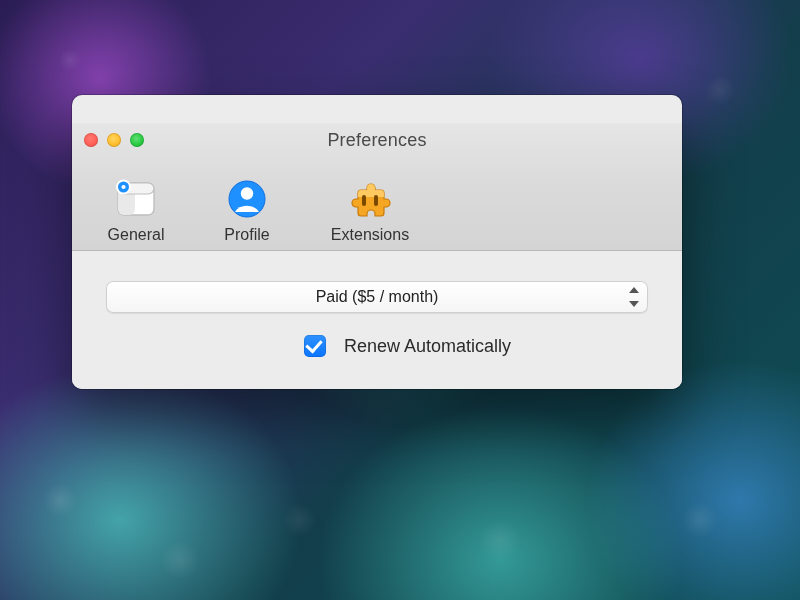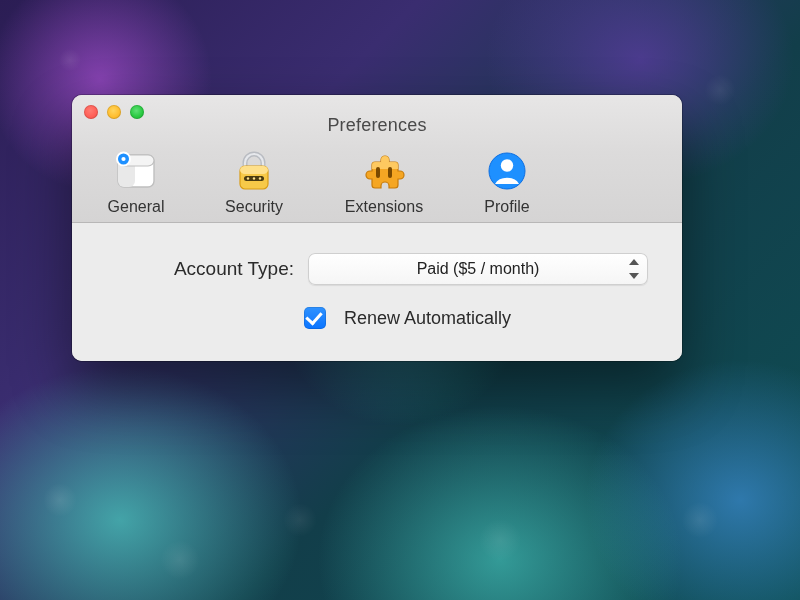--- a/index.html
+++ b/index.html
@@ -72,24 +72,25 @@
   .traffic span {
     width: 14px; height: 14px; border-radius: 50%;
     box-shadow: inset 0 0 0 1px rgba(0,0,0,.12);
   }
   .t-close    { background: radial-gradient(circle at 45% 40%, #ff7b72, #ff5f57 55%, #e9493f); }
   .t-minimize { background: radial-gradient(circle at 45% 40%, #ffd55e, #ffbd2e 55%, #e6a518); }
   .t-zoom     { background: radial-gradient(circle at 45% 40%, #5fe076, #28c940 55%, #1fab33); }
 
   .title {
     text-align: center;
-    padding-top: 20px;
+    padding-top: 7px;
     font-size: 18px;
     color: #4a4a4a;
     letter-spacing: .2px;
+    margin-top: 28px;
   }
 
   .toolbar {
     position: absolute;
     left: 0; right: 0; bottom: 0;
     display: flex;
     align-items: flex-end;
     padding: 0 6px;
   }
   .tab {
@@ -216,68 +217,52 @@
               <rect x="5" y="7" width="36" height="32" rx="6" fill="#fff" stroke="#bfbfbf" stroke-width="1.4"></rect>
               <rect x="5" y="7" width="17" height="32" rx="6" fill="#e9e9e9"></rect>
               <rect x="5" y="7" width="36" height="11" rx="6" fill="#f4f4f4" stroke="#bfbfbf" stroke-width="1.2"></rect>
               <circle cx="10.5" cy="11" r="6.5" fill="#1e90ff" stroke="#fff" stroke-width="2"></circle>
               <circle cx="10.5" cy="11" r="2.1" fill="#fff"></circle>
             </svg>
           </span>
           <span class="label">General</span>
         </div>
 
-        <div class="tab" style="width:100px">
+
+        <div class="tab" style="width:86px">
           <span class="icon">
             <svg viewBox="0 0 46 46">
-              <path d="M14 18 v-3 a9 9 0 0 1 18 0 v3" fill="none" stroke="#b9bcc2" stroke-width="5" stroke-linecap="round"></path>
-              <path d="M14 18 v-3 a9 9 0 0 1 18 0 v3" fill="none" stroke="#e6e8ec" stroke-width="2.2" stroke-linecap="round"></path>
-              <rect x="9" y="18" width="28" height="23" rx="5" fill="#f7c948" stroke="#d99c14" stroke-width="1.2"></rect>
-              <rect x="9" y="18" width="28" height="8" rx="5" fill="#ffe08a"></rect>
-              <rect x="13" y="28" width="20" height="5" rx="2.5" fill="#4a3b10"></rect>
-              <circle cx="17" cy="30.5" r="1.2" fill="#ffe08a"></circle>
-              <circle cx="23" cy="30.5" r="1.2" fill="#ffe08a"></circle>
-              <circle cx="29" cy="30.5" r="1.2" fill="#ffe08a"></circle>
+              <circle cx="23" cy="23" r="18" fill="#1e90ff"></circle>
+              <circle cx="23" cy="23" r="18" fill="none" stroke="#0f6fe0" stroke-width="1"></circle>
+              <circle cx="23" cy="17.5" r="6.2" fill="#fff"></circle>
+              <path d="M11 36 a13 10 0 0 1 24 0" fill="#fff"></path>
             </svg>
           </span>
-          <span class="label">Security</span>
+          <span class="label">Profile</span>
         </div>
 
         <div class="tab" style="width:120px">
           <span class="icon">
             <svg viewBox="0 0 46 46">
               <path d="M14 14 h6 v-2 a4 4 0 1 1 8 0 v2 h6 a3 3 0 0 1 3 3 v6 h2 a4 4 0 1 1 0 8 h-2 v6 a3 3 0 0 1 -3 3 h-6 v-2 a4 4 0 1 0 -8 0 v2 h-6 a3 3 0 0 1 -3 -3 v-6 h-2 a4 4 0 1 1 0 -8 h2 v-6 a3 3 0 0 1 3 -3 z" fill="#f5a623" stroke="#c77b0a" stroke-width="1.2"></path>
               <path d="M14 14 h6 v-2 a4 4 0 1 1 8 0 v2 h6 a3 3 0 0 1 3 3 v4 H11 v-4 a3 3 0 0 1 3 -3 z" fill="#ffcf6b" opacity=".85"></path>
               <rect x="15" y="19" width="4" height="11" rx="2" fill="#7a4900"></rect>
               <rect x="27" y="19" width="4" height="11" rx="2" fill="#7a4900"></rect>
             </svg>
           </span>
           <span class="label">Extensions</span>
         </div>
 
-        <div class="tab" style="width:86px">
-          <span class="icon">
-            <svg viewBox="0 0 46 46">
-              <circle cx="23" cy="23" r="18" fill="#1e90ff"></circle>
-              <circle cx="23" cy="23" r="18" fill="none" stroke="#0f6fe0" stroke-width="1"></circle>
-              <circle cx="23" cy="17.5" r="6.2" fill="#fff"></circle>
-              <path d="M11 36 a13 10 0 0 1 24 0" fill="#fff"></path>
-            </svg>
-          </span>
-          <span class="label">Profile</span>
-        </div>
-
 
       </div>
     </div>
 
     <div class="content">
 
       <div class="row">
-        <div class="field-label">Account Type:</div>
         <div class="select">
           <span>Paid ($5 / month)</span>
           <span class="stepper"></span>
         </div>
       </div>
 
       <div class="row">
         <div class="checkbox"></div>
         <div class="check-label">Renew Automatically</div>
       </div>

